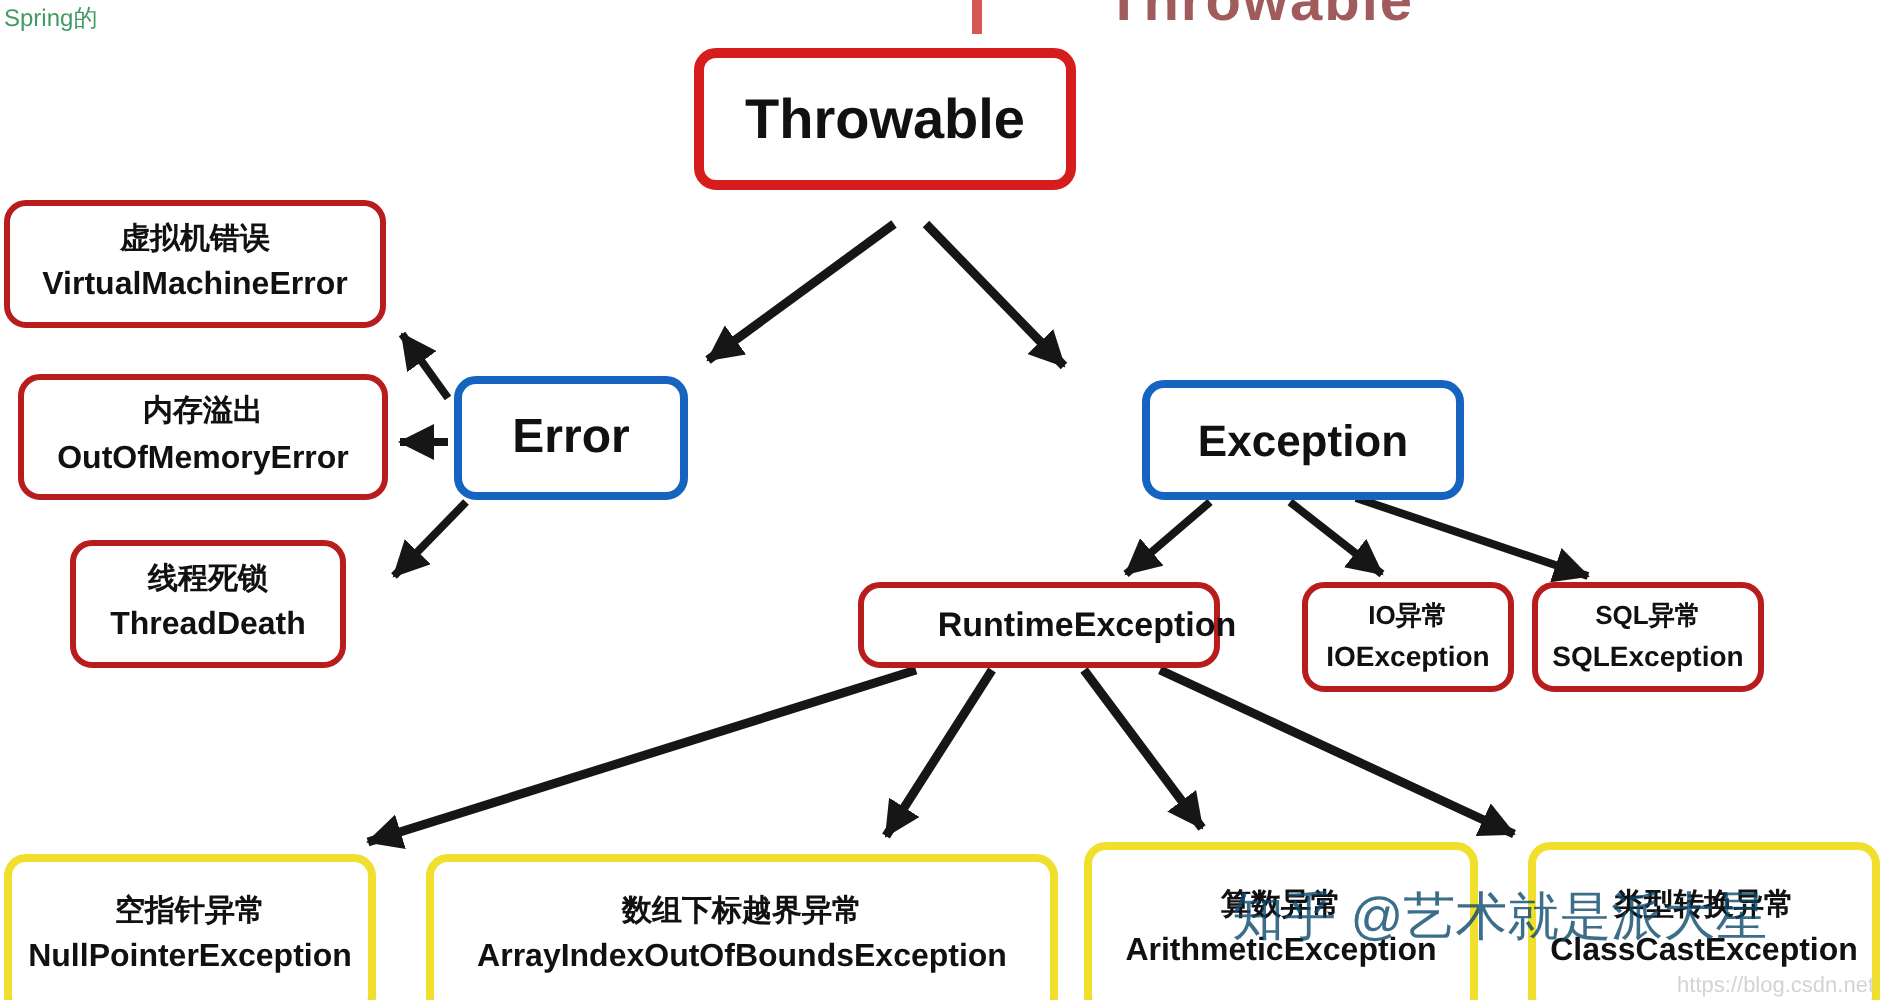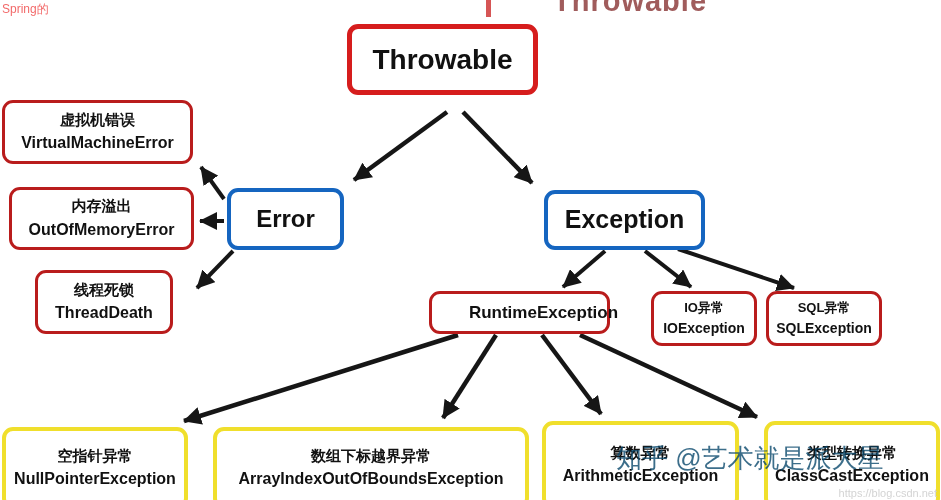--- a/index.html
+++ b/index.html
@@ -17,42 +17,42 @@
   .green  { border:3px solid #b91c1c; }
   .yellow { border:4px solid #f0df2c; }
 
   .zh { font-size:15px; }
   .en { font-size:16px; }
   .zh-sm { font-size:13px; }
   .en-sm { font-size:14px; }
 
   .nb-throwable { left:347px; top:24px;  width:191px; height:71px; font-size:28px; }
   .nb-error     { left:227px; top:188px; width:117px; height:62px; font-size:24px; }
-  .nb-exception { left:544px; top:190px; width:161px; height:60px; font-size:25px; }
+  .nb-exception { left:571px; top:190px; width:161px; height:60px; font-size:22px; }
 
   .nb-vm   { left:2px;  top:100px; width:191px; height:64px; }
   .nb-oom  { left:9px;  top:187px; width:185px; height:63px; }
   .nb-td   { left:35px; top:270px; width:138px; height:64px; }
 
   .nb-rte  { left:429px; top:291px; width:181px; height:43px; font-size:17px;padding-left:48px; }
   .nb-io   { left:651px; top:291px; width:106px; height:55px; }
   .nb-sql  { left:766px; top:291px; width:116px; height:55px; }
 
   .nb-npe  { left:2px;   top:427px; width:186px; height:82px; }
   .nb-aio  { left:213px; top:427px; width:316px; height:82px; }
   .nb-ari  { left:542px; top:421px; width:197px; height:88px; }
   .nb-cce  { left:764px; top:421px; width:176px; height:88px; }
 
   .crop-top { position:absolute; left:486px; top:0; width:270px; height:17px;
               overflow:hidden; z-index:2; display:flex; align-items:flex-start; }
   .crop-bracket { flex:0 0 auto; width:5px; height:17px; background:#d65555; margin-right:62px; }
   .crop-text { font-size:29px; font-weight:700; color:#a05c5c; margin-top:-15px; letter-spacing:1px; }
 
   .wm-topleft { position:absolute; left:2px; top:1px; z-index:3;
-                font-size:12px; color:#ef4444; opacity:.8; }
+                font-size:12px; color:#15803d; opacity:.8; }
   .wm-zhihu { position:absolute; left:616px; top:441px; z-index:5;
               font-size:26px; color:#0c4a6e; opacity:.8; font-weight:400; white-space:nowrap; }
   .wm-csdn { position:absolute; right:4px; bottom:1px; z-index:5;
              font-size:11px; color:#cccccc; opacity:.85; }
 </style>
 </head>
 <body>
 
 <div class="stage">
 

